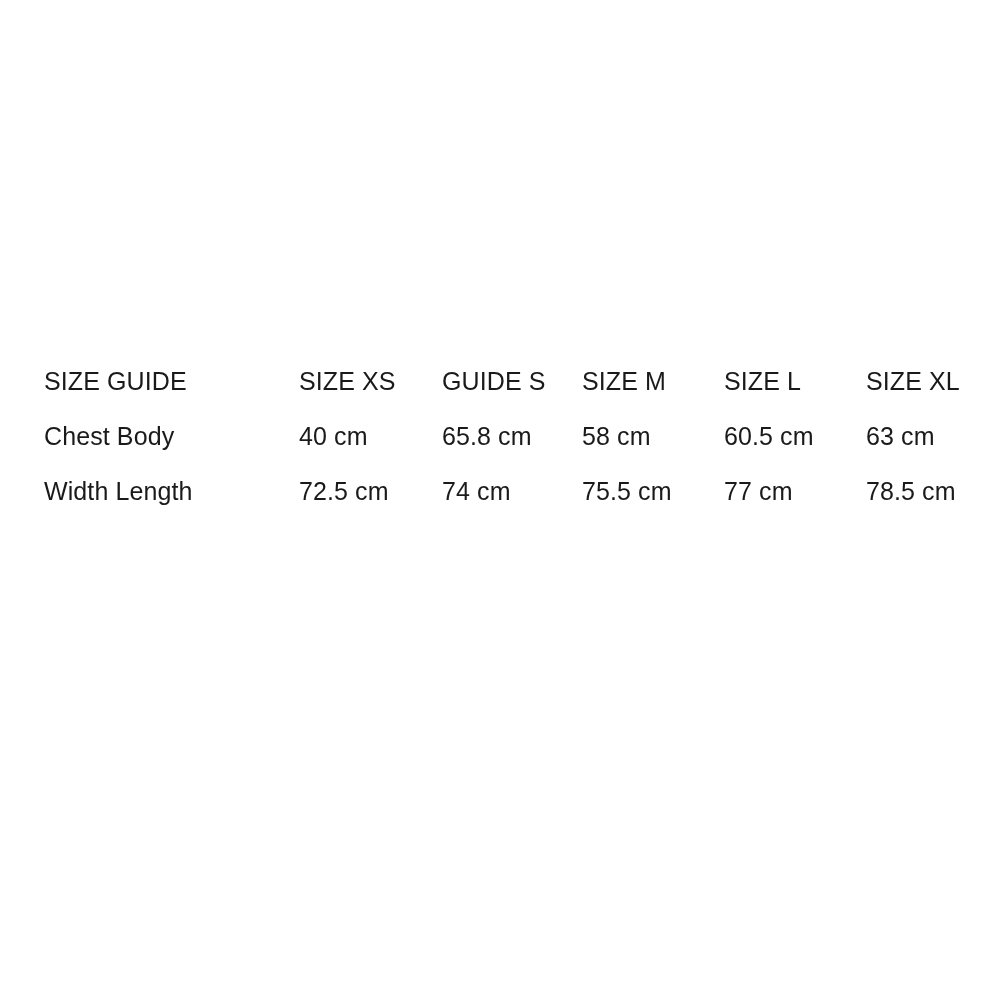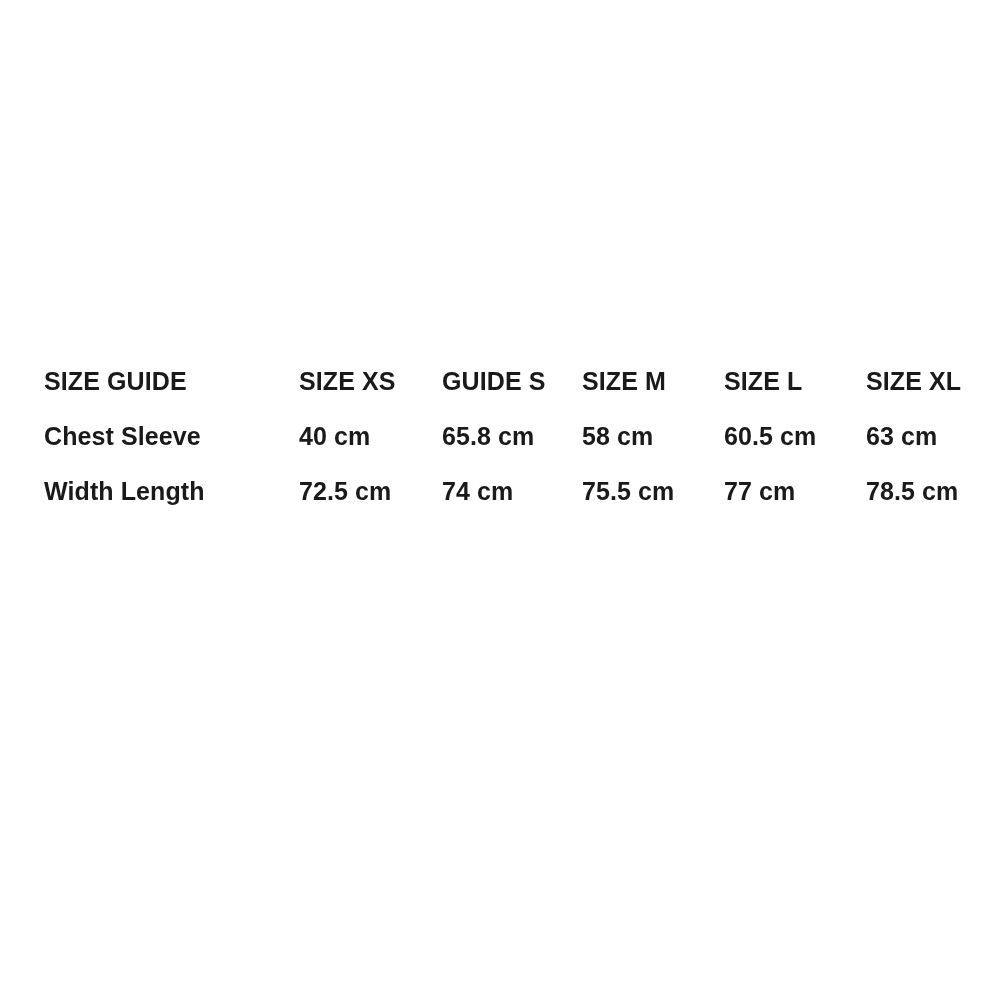--- a/index.html
+++ b/index.html
@@ -31,21 +31,21 @@
   table.size-table col.c2 { width: 140px; }
   table.size-table col.c3 { width: 142px; }
   table.size-table col.c4 { width: 142px; }
   table.size-table col.c5 { width: 108px; }
   table.size-table th,
   table.size-table td {
     text-align: left;
     vertical-align: top;
     font-size: 25px;
     line-height: 1.05;
-    font-weight: bold;
+    font-weight: normal;
     padding: 0 0 29px 0;
     white-space: nowrap;
     letter-spacing: 0.1px;
   }
   table.size-table thead th {
     padding-bottom: 29px;
   }
   table.size-table tbody tr td {
     padding-bottom: 28px;
   }
@@ -71,21 +71,21 @@
         <th>SIZE GUIDE</th>
         <th>SIZE XS</th>
         <th>GUIDE S</th>
         <th>SIZE M</th>
         <th>SIZE L</th>
         <th>SIZE XL</th>
       </tr>
     </thead>
     <tbody>
       <tr>
-        <td>Chest Sleeve</td>
+        <td>Chest Body</td>
         <td>40 cm</td>
         <td>65.8 cm</td>
         <td>58 cm</td>
         <td>60.5 cm</td>
         <td>63 cm</td>
       </tr>
       <tr>
         <td>Width Length</td>
         <td>72.5 cm</td>
         <td>74 cm</td>

